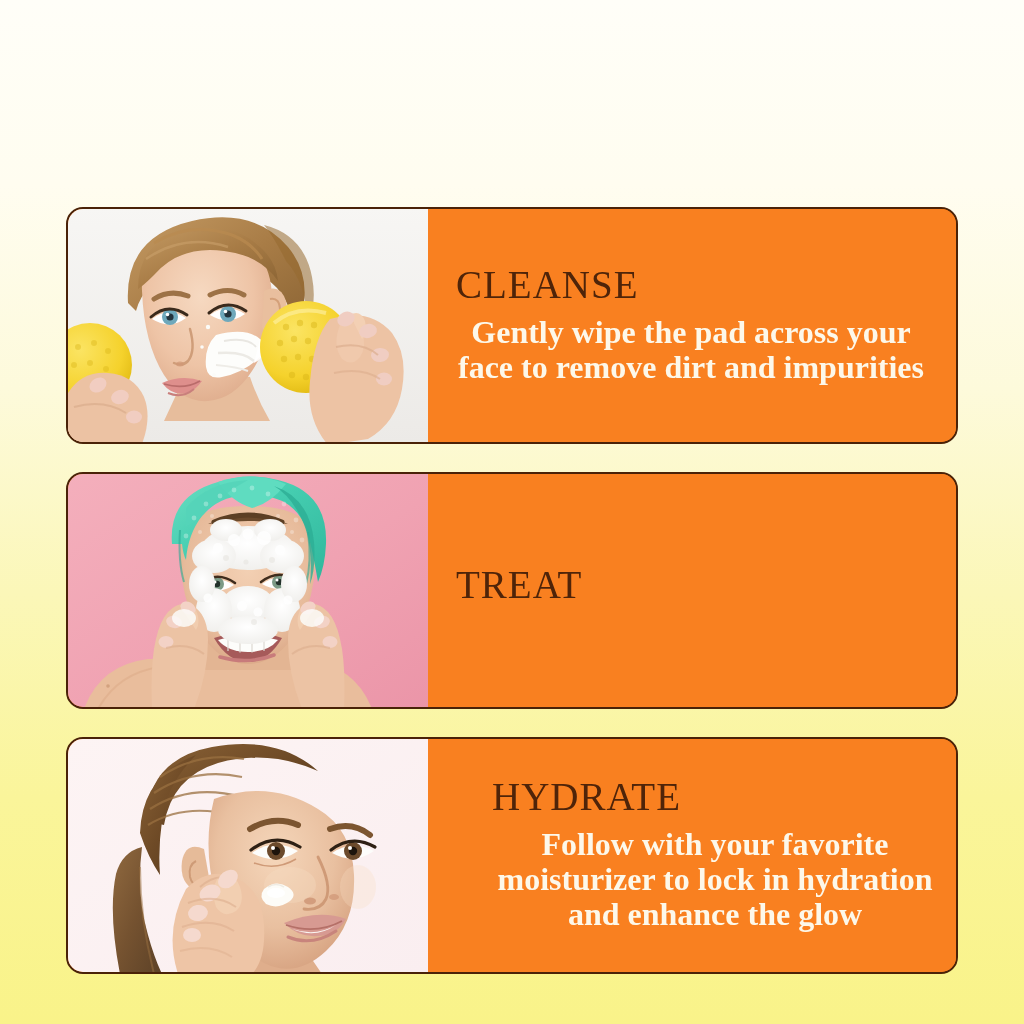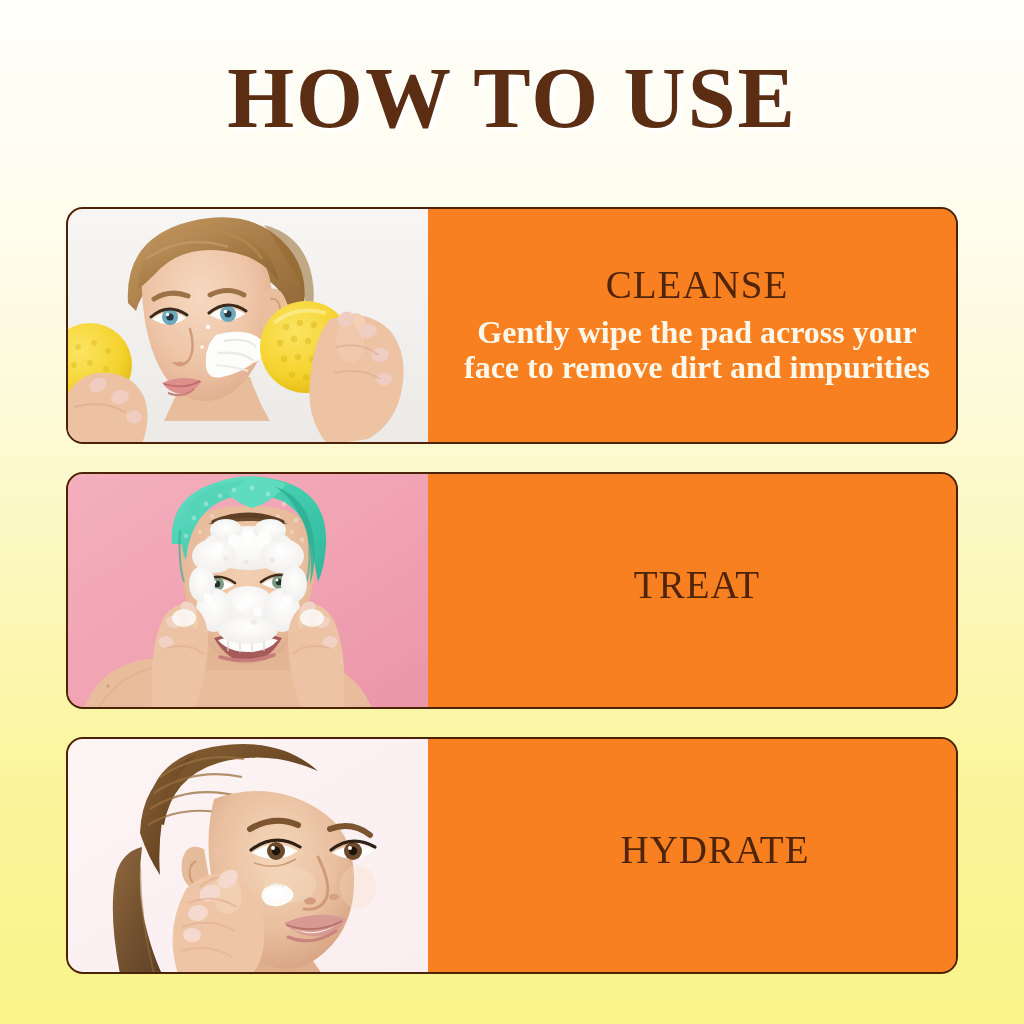--- a/index.html
+++ b/index.html
@@ -77,21 +77,21 @@
     display: block;
     width: 100%;
     height: 100%;
   }
 
   .card-text {
     flex: 1 1 auto;
     background: #f98020;
     display: flex;
     flex-direction: column;
-    align-items: center;
+    align-items: flex-start;
     justify-content: center;
     padding: 6px 18px 10px 28px;
     box-sizing: border-box;
   }
   .card-heading {
     font-family: "Liberation Serif", "DejaVu Serif", serif;
     font-weight: normal;
     font-size: 39px;
     line-height: 44px;
     color: #4f2409;
@@ -108,23 +108,20 @@
     text-align: center;
     margin: 0;
     max-width: 470px;
   }
 </style>
 </head>
 <body>
 
 <div class="page">
 
-  <div class="title-wrap">
-    <div class="title">HOW TO USE</div>
-  </div>
 
   <div class="card" id="card-1">
 
     <div class="card-photo">
       <svg viewBox="0 0 360 237" preserveAspectRatio="xMidYMid slice">
         <defs>
           <linearGradient id="p1bg" x1="0" y1="0" x2="0" y2="1">
             <stop offset="0%" stop-color="#f7f6f4"></stop>
             <stop offset="100%" stop-color="#eceae7"></stop>
           </linearGradient>
@@ -515,16 +512,17 @@
             <path d="M120 166 q28 -10 48 4" stroke="#dbac8b" stroke-width="2" fill="none" opacity="0.55"></path>
             <path d="M114 190 q30 -10 52 4" stroke="#dbac8b" stroke-width="2" fill="none" opacity="0.5"></path>
             <path d="M112 214 q30 -8 52 6" stroke="#dbac8b" stroke-width="2" fill="none" opacity="0.45"></path>
           </g>
         </g>
       </svg>
     </div>
 
     <div class="card-text">
       <div class="card-heading">HYDRATE</div>
+      <div class="card-body">Follow with your favorite moisturizer to lock in hydration and enhance the glow</div>
     </div>
   </div>
 
 </div>
 
 </body></html>

